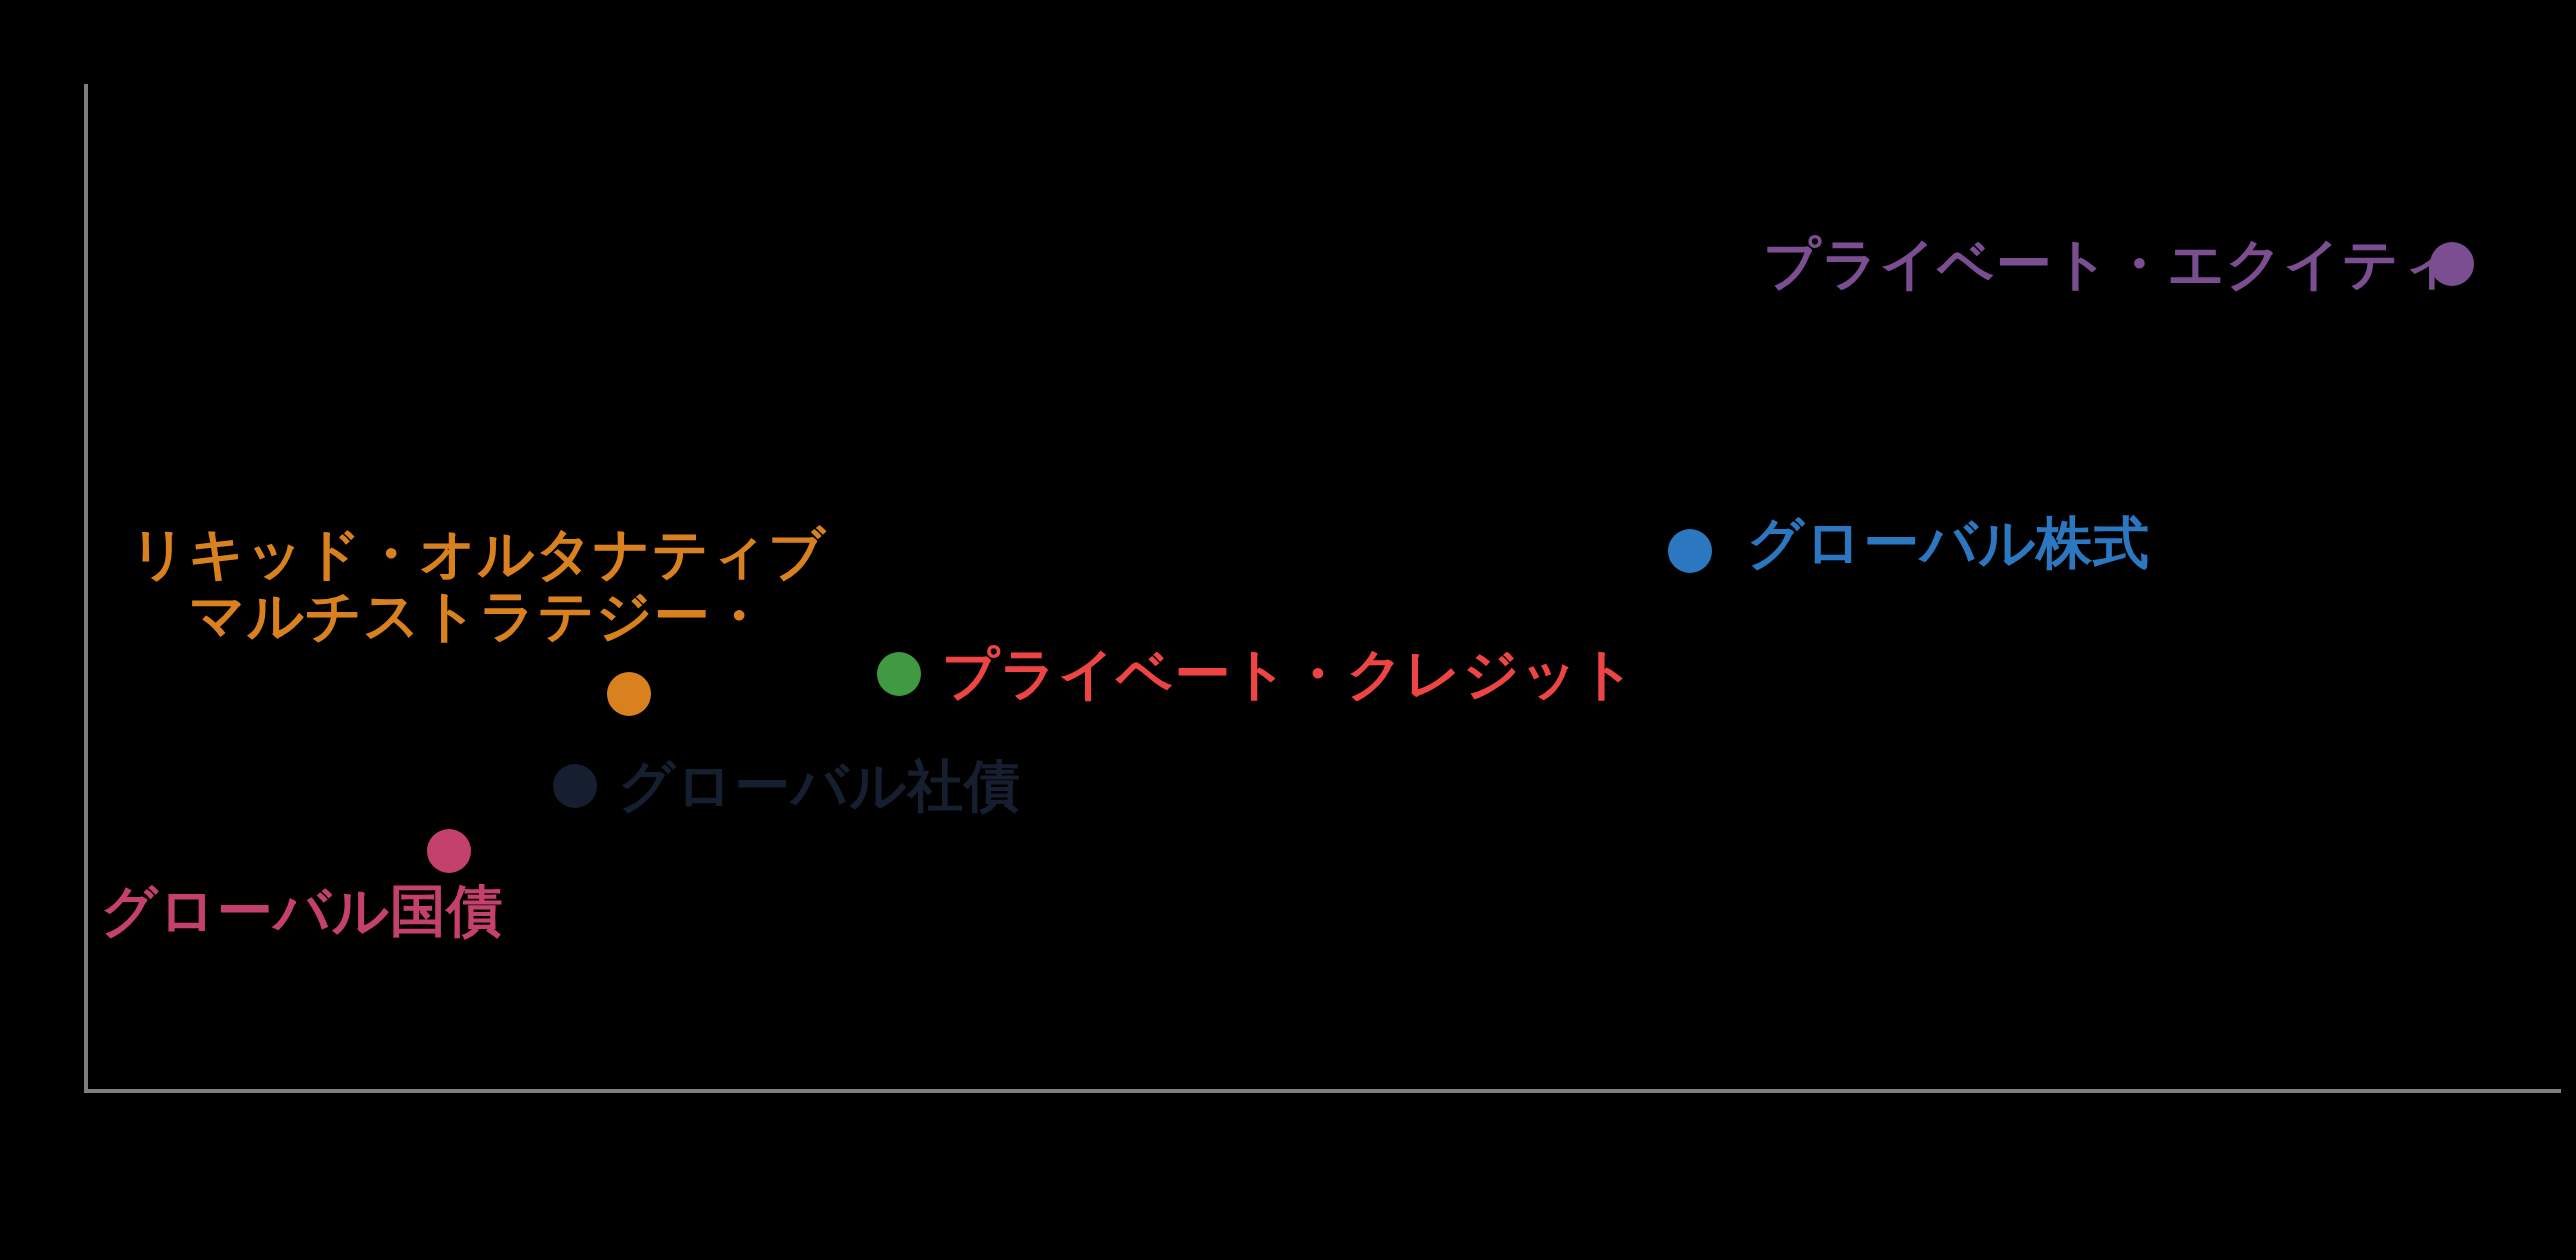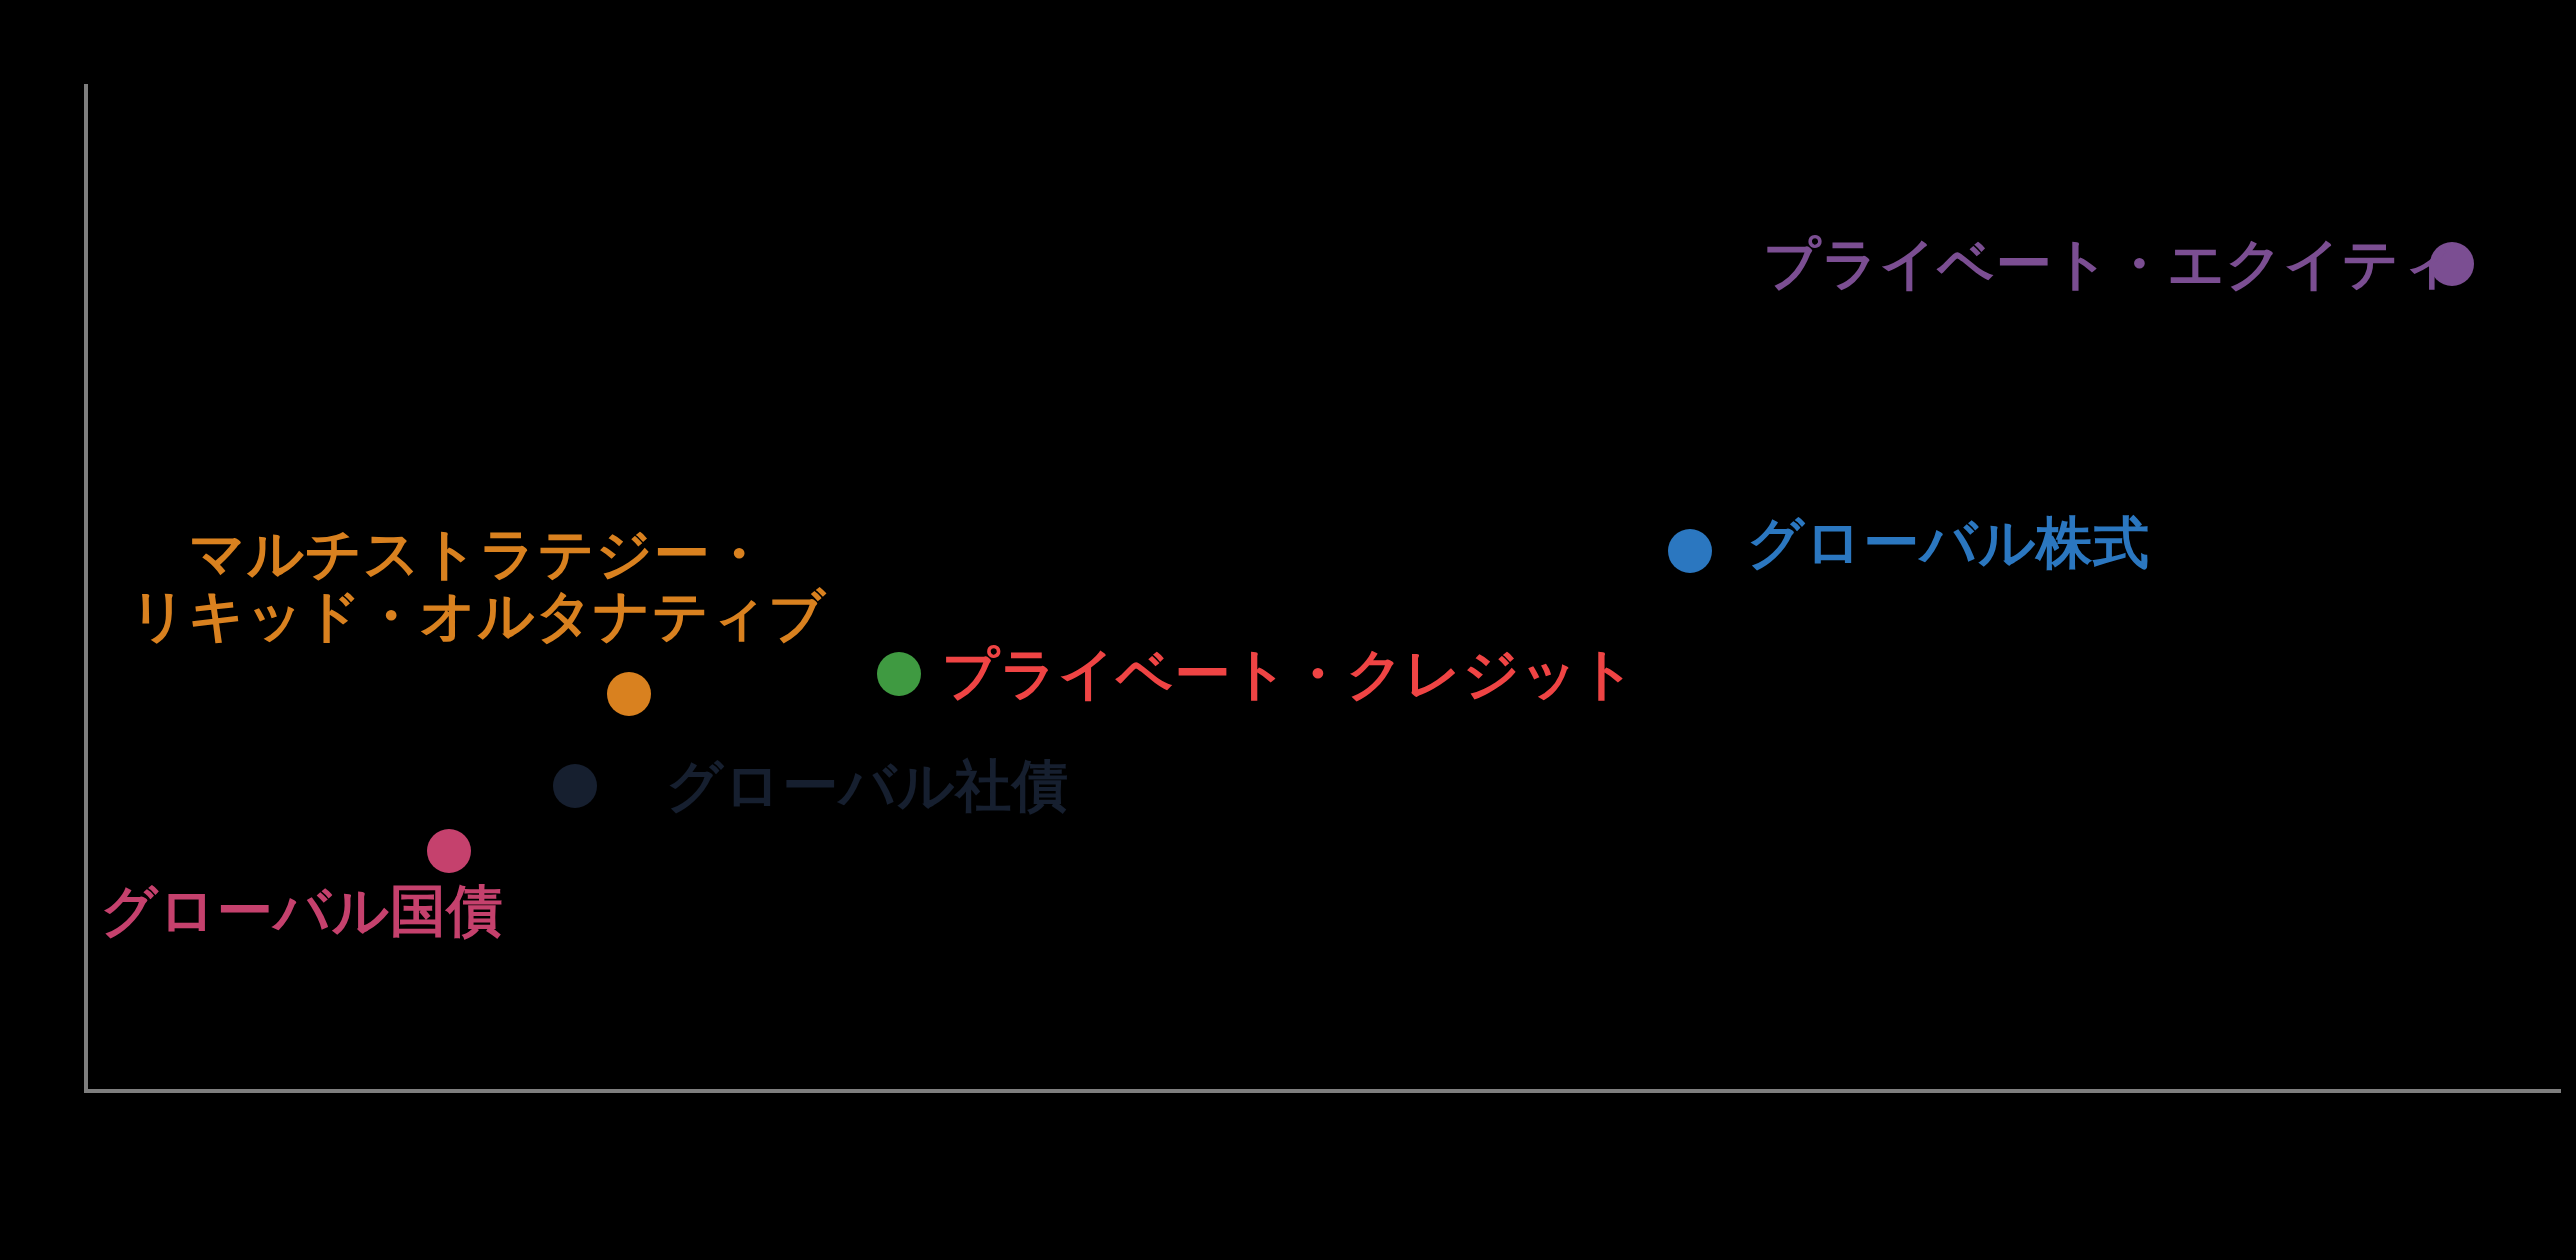--- a/index.html
+++ b/index.html
@@ -62,27 +62,27 @@
 
 <div id="canvas">
   <div id="y-axis" class="axis"></div>
   <div id="x-axis" class="axis"></div>
   <div id="plot-area">
       <div class="dot" style="left: 364px; top: 766px; background: rgb(197, 65, 109);"></div>
       <div class="pt-label anchor-center" style="left: 217px; top: 826px; color: rgb(197, 65, 109);">
         <div>グローバル国債</div>
       </div>
       <div class="dot" style="left: 490px; top: 701px; background: rgb(22, 31, 47);"></div>
-      <div class="pt-label anchor-left" style="left: 533px; top: 701px; color: rgb(22, 31, 47); margin-left: 48px;">
+      <div class="pt-label anchor-left" style="left: 533px; top: 701px; color: rgb(22, 31, 47);">
         <div>グローバル社債</div>
       </div>
       <div class="dot" style="left: 544px; top: 609px; background: rgb(217, 129, 31);"></div>
       <div class="pt-label anchor-center" style="left: 393px; top: 500px; color: rgb(217, 129, 31);">
+        <div>リキッド・オルタナティブ</div>
         <div>マルチストラテジー・</div>
-        <div>リキッド・オルタナティブ</div>
       </div>
       <div class="dot" style="left: 814px; top: 589px; background: rgb(63, 154, 65);"></div>
       <div class="pt-label anchor-left" style="left: 857px; top: 589px; color: #ef4444;">
         <div>プライベート・クレジット</div>
       </div>
       <div class="dot" style="left: 1605px; top: 466px; background: rgb(43, 119, 192);"></div>
       <div class="pt-label anchor-left" style="left: 1662px; top: 458px; color: rgb(43, 119, 192);">
         <div>グローバル株式</div>
       </div>
       <div class="dot" style="left: 2367px; top: 179px; background: rgb(123, 78, 146);"></div>

